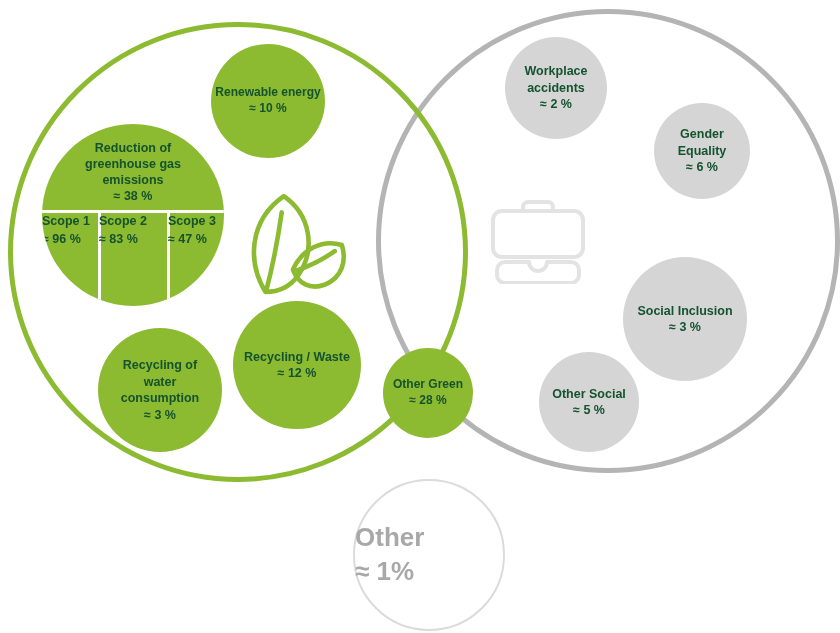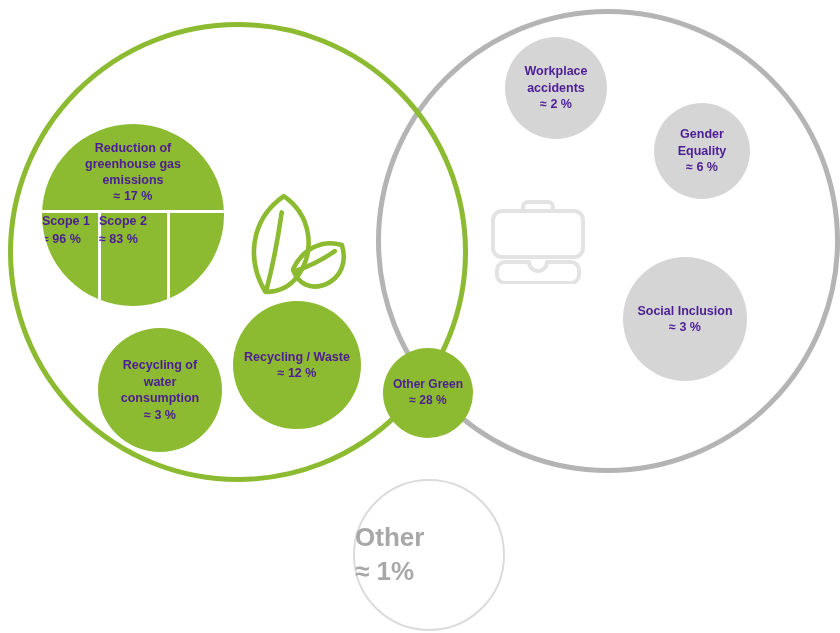--- a/index.html
+++ b/index.html
@@ -32,21 +32,21 @@
   .case-box { left: 490px; top: 196px; width: 96px; height: 88px; color: var(--icon-gray, #E3E3E3); }
   
   .bubble {
     position: absolute;
     border-radius: 50%;
     display: flex;
     flex-direction: column;
     align-items: center;
     justify-content: center;
     text-align: center;
-    color: #4c1d95;
+    color: #14532d;
     font-weight: 700;
     z-index: 4;
     line-height: 1.32;
   }
   .green-b { background: var(--green, #8CBA30); }
   .gray-b  { background: var(--gray-bubble, #D5D5D5); }
   .bubble .lbl, .bubble .val { font-size: 12.5px; }
   .b-renewable  { left: 211px; top: 44px;  width: 114px; height: 114px; }
   .b-renewable .lbl, .b-renewable .val { font-size: 12px; }
   .b-water      { left: 98px;  top: 328px; width: 124px; height: 124px; }
@@ -111,37 +111,45 @@
   </div>
 
   <div class="icon-box case-box">
     <svg viewBox="0 0 96 88" fill="none" stroke="currentColor" stroke-width="4" stroke-linecap="round" stroke-linejoin="round">
       <path d="M 33 15 v -4 a 5 5 0 0 1 5 -5 h 20 a 5 5 0 0 1 5 5 v 4"></path>
       <rect x="3" y="15" width="90" height="46" rx="9" fill="#ffffff"></rect>
       <path d="M 7 79 v -5 a 8 8 0 0 1 8 -8 h 24 a 9 9 0 0 0 18 0 h 24 a 8 8 0 0 1 8 8 v 5 a 8 8 0 0 1 -8 8 H 15 a 8 8 0 0 1 -8 -8 Z" fill="#ffffff"></path>
     </svg>
   </div>
 
+  <div class="bubble green-b b-renewable">
+    <div class="lbl">Renewable energy</div>
+    <div class="val">≈ 10 %</div>
+  </div>
 
   <div class="bubble green-b b-ghg">
     <div class="ghg-title">
       <div class="lbl">Reduction of greenhouse gas emissions</div>
-      <div class="val">≈ 17 %</div>
+      <div class="val">≈ 38 %</div>
     </div>
     <div class="div-h"></div>
     <div class="div-v v1"></div>
     <div class="div-v v2"></div>
     <div class="scopes">
       <div class="scope s1">
         <div class="lbl">Scope 1</div>
         <div class="val">≈ 96 %</div>
       </div>
       <div class="scope s2">
         <div class="lbl">Scope 2</div>
         <div class="val">≈ 83 %</div>
+      </div>
+      <div class="scope s3">
+        <div class="lbl">Scope 3</div>
+        <div class="val">≈ 47 %</div>
       </div>
     </div>
   </div>
 
   <div class="bubble green-b b-water">
     <div class="lbl">Recycling of water consumption</div>
     <div class="val">≈ 3 %</div>
   </div>
 
   <div class="bubble green-b b-recycling">
@@ -162,19 +170,23 @@
   <div class="bubble gray-b b-gender">
     <div class="lbl">Gender Equality</div>
     <div class="val">≈ 6 %</div>
   </div>
 
   <div class="bubble gray-b b-inclusion">
     <div class="lbl">Social Inclusion</div>
     <div class="val">≈ 3 %</div>
   </div>
 
+  <div class="bubble gray-b b-othersocial">
+    <div class="lbl">Other Social</div>
+    <div class="val">≈ 5 %</div>
+  </div>
 
   <div class="other-circle">
     <div class="lbl">Other</div>
     <div class="val">≈ 1%</div>
   </div>
 
 </div>
 
 </body></html>

